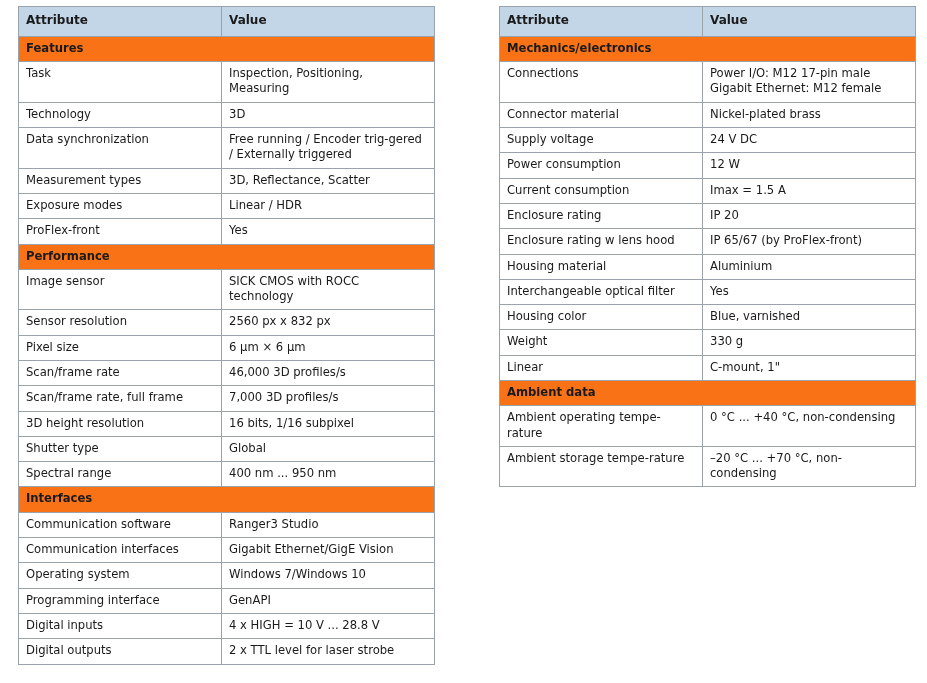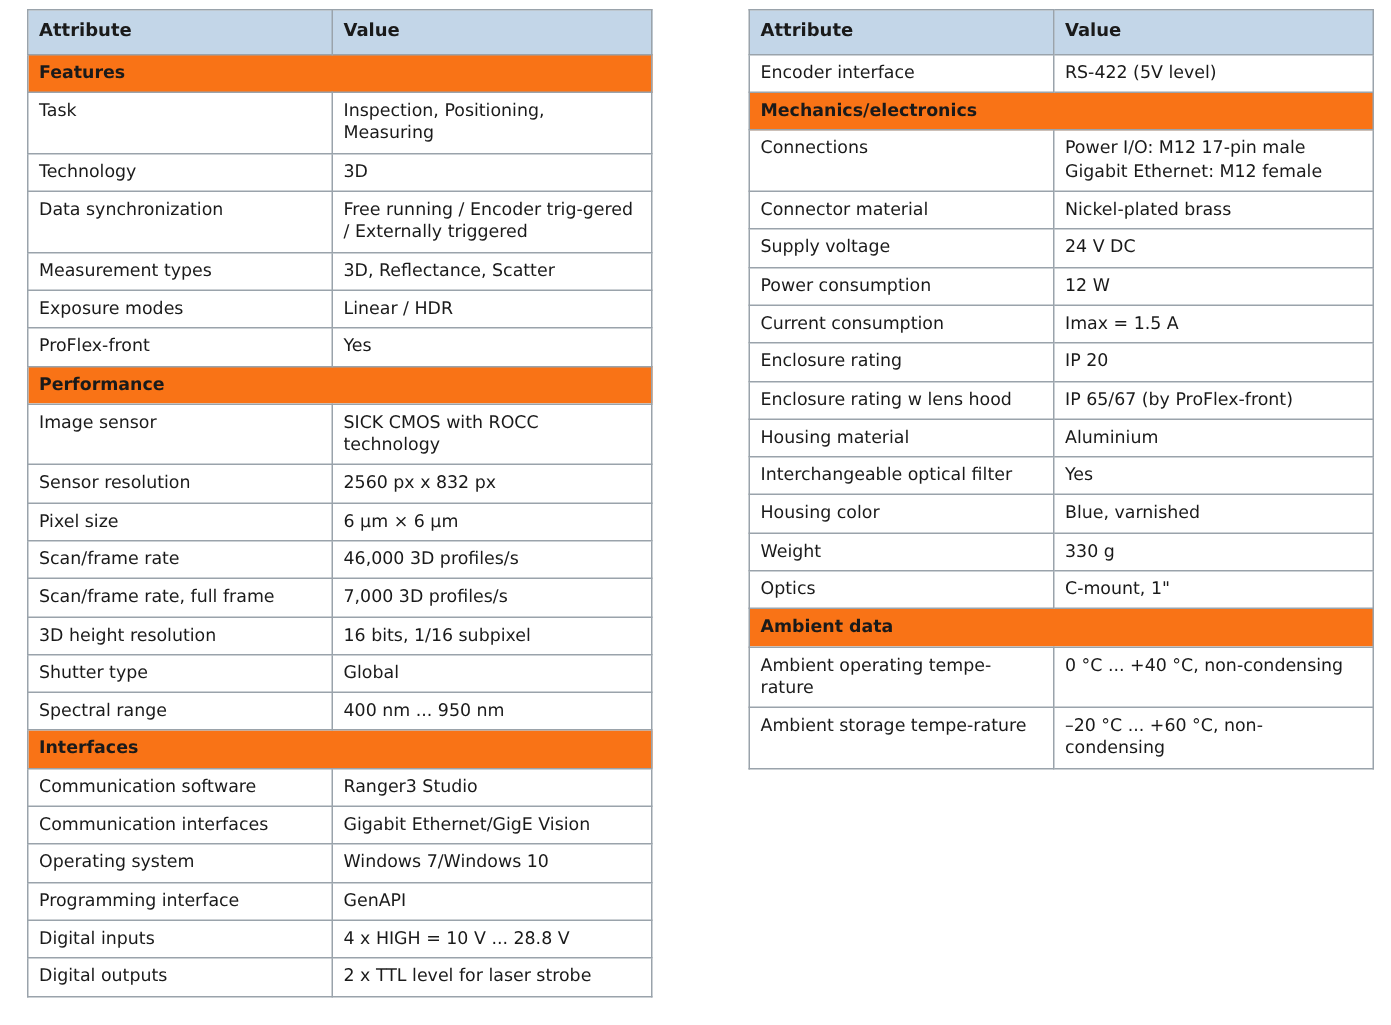--- a/index.html
+++ b/index.html
@@ -181,24 +181,20 @@
           <col class="c1">
           <col class="c2">
         </colgroup>
       <thead>
         <tr>
           <th>Attribute</th>
           <th>Value</th>
         </tr>
       </thead>
       <tbody>
-        <tr>
-          <td class="attr">Encoder interface</td>
-          <td class="val">RS-422 (5V level)</td>
-        </tr>
         <tr class="section">
           <td colspan="2">Mechanics/electronics</td>
         </tr>
         <tr>
           <td class="attr">Connections</td>
           <td class="val">Power I/O: M12 17-pin male Gigabit Ethernet: M12 female</td>
         </tr>
         <tr>
           <td class="attr">Connector material</td>
           <td class="val">Nickel-plated brass</td>
@@ -233,31 +229,31 @@
         </tr>
         <tr>
           <td class="attr">Housing color</td>
           <td class="val">Blue, varnished</td>
         </tr>
         <tr>
           <td class="attr">Weight</td>
           <td class="val">330 g</td>
         </tr>
         <tr>
-          <td class="attr">Optics</td>
+          <td class="attr">Linear</td>
           <td class="val">C-mount, 1"</td>
         </tr>
         <tr class="section">
           <td colspan="2">Ambient data</td>
         </tr>
         <tr>
           <td class="attr">Ambient operating tempe-rature</td>
           <td class="val">0 °C ... +40 °C, non-condensing</td>
         </tr>
         <tr>
           <td class="attr">Ambient storage tempe-rature</td>
-          <td class="val">–20 °C ... +60 °C, non-condensing</td>
+          <td class="val">–20 °C ... +70 °C, non-condensing</td>
         </tr>
       </tbody>
     </table>
   </div>
 
 </div>
 
 </body></html>

